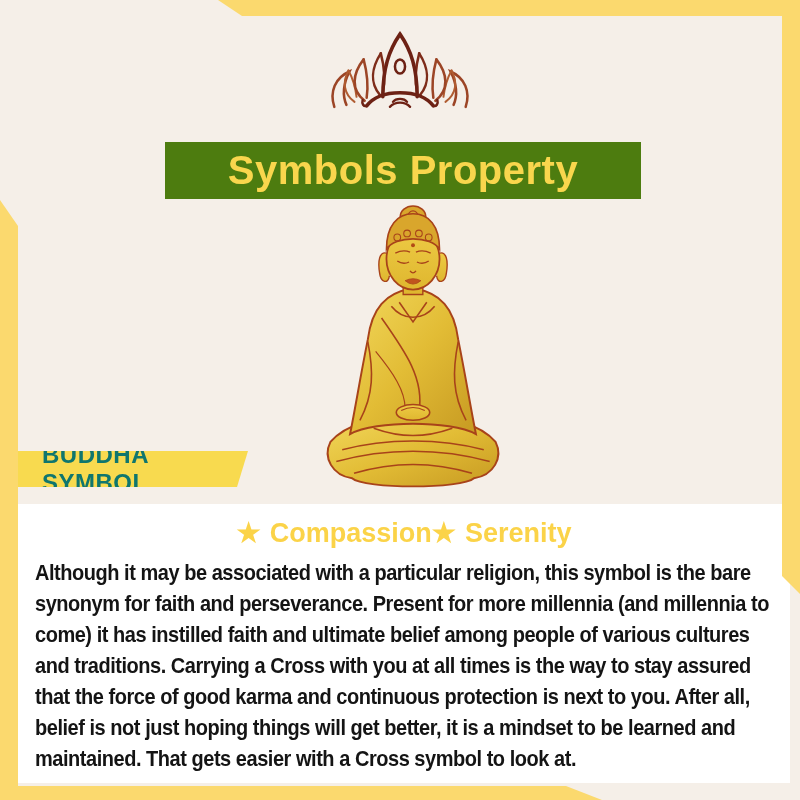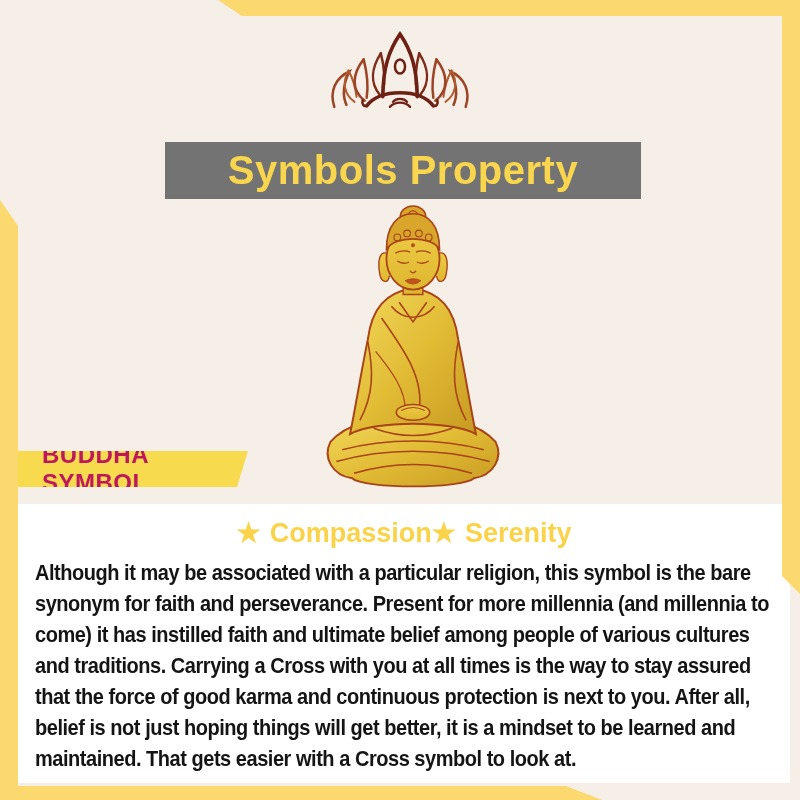--- a/index.html
+++ b/index.html
@@ -21,36 +21,36 @@
   
   .logo{position:absolute;left:322px;top:22px;width:156px;height:96px;}
   .brand-name{
     position:absolute;left:0;top:116px;width:800px;text-align:center;
     font-family:"Liberation Serif", serif;font-size:17px;font-weight:600;
     letter-spacing:4.5px;color:#473c34;
   }
   
   .title-banner{
     position:absolute;left:165px;top:142px;width:476px;height:57px;
-    background:#737373;display:flex;align-items:center;justify-content:center;
+    background:#4d7c0f;display:flex;align-items:center;justify-content:center;
   }
   .page-title{
     font-size:40px;font-weight:bold;color:#f9d64d;letter-spacing:0.5px;
   }
   
   .buddha{position:absolute;left:314px;top:204px;width:198px;height:290px;}
   
   .badge{
     position:absolute;left:18px;top:451px;width:230px;height:36px;
     background:#f8da4f;display:flex;align-items:center;
     clip-path:polygon(0 0,100% 0,calc(100% - 11px) 100%,0 100%);
     z-index:4;
   }
   .badge span{
-    padding-left:24px;color:#be185d;font-weight:bold;font-size:24px;letter-spacing:0.5px;
+    padding-left:24px;color:#0f766e;font-weight:bold;font-size:24px;letter-spacing:0.5px;
   }
   
   .panel{
     position:absolute;left:18px;top:504px;width:772px;height:279px;
     background:#ffffff;z-index:3;
   }
   .highlights{
     margin-top:13px;text-align:center;color:#fbd348;
     font-size:27px;font-weight:bold;white-space:nowrap;
   }

